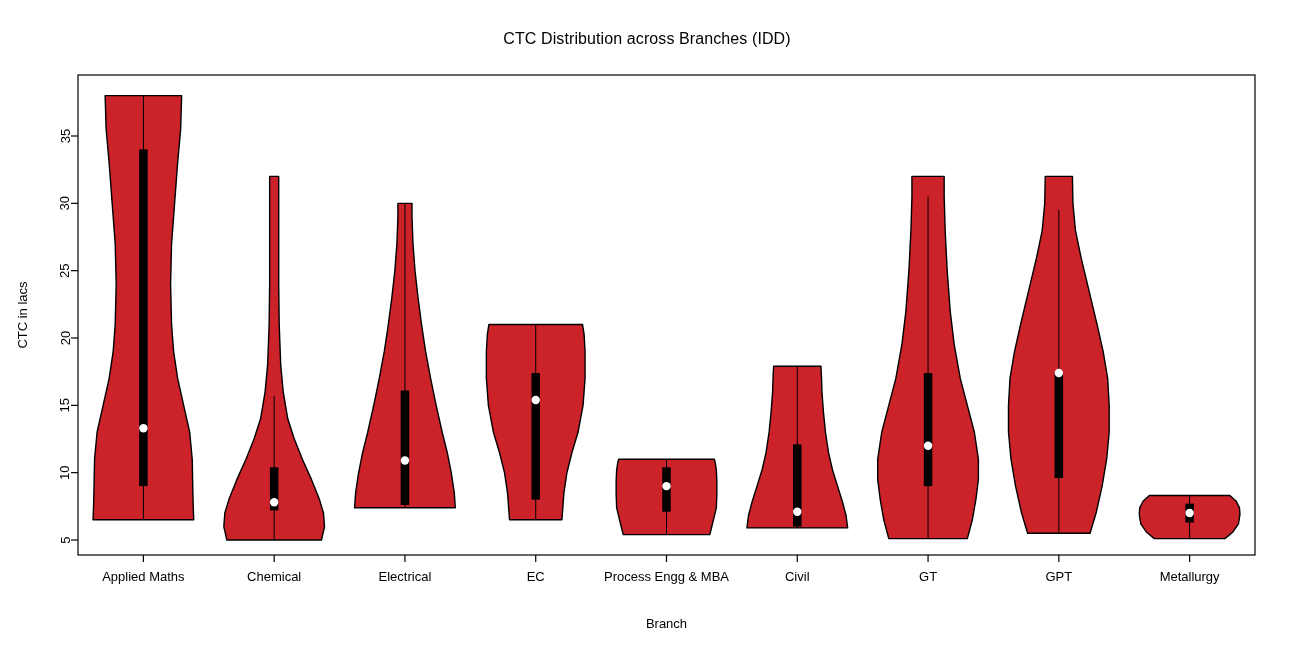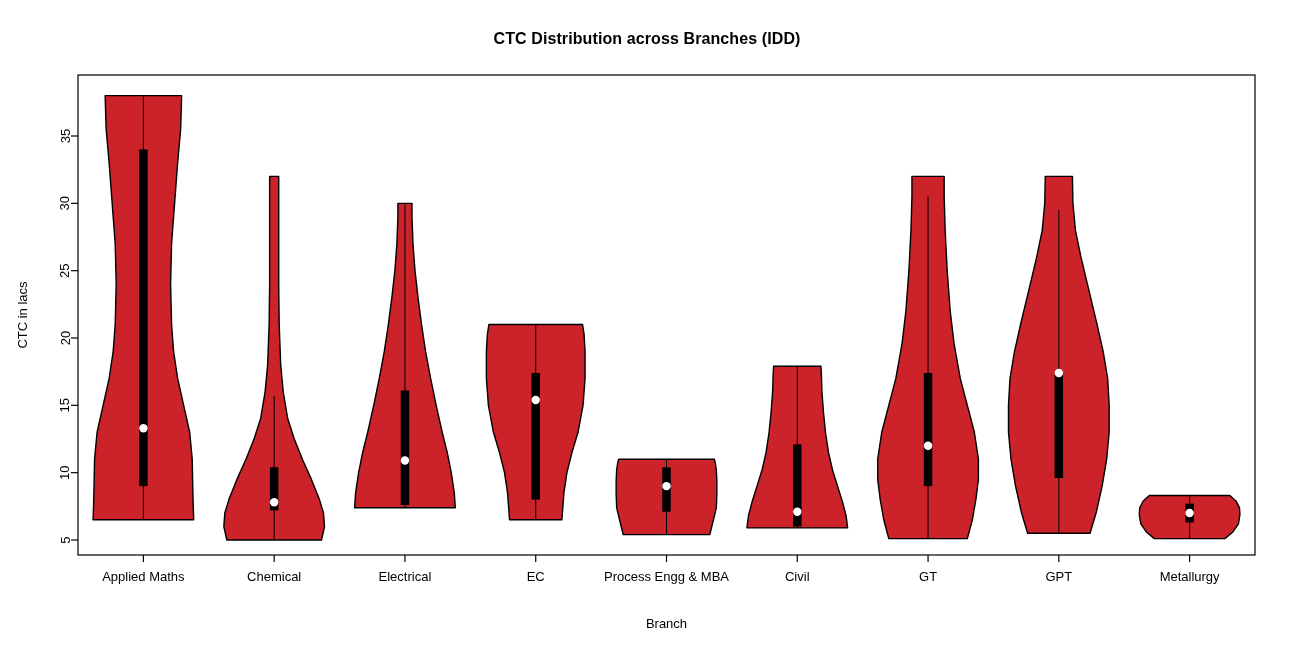--- a/index.html
+++ b/index.html
@@ -1,20 +1,20 @@
 <!DOCTYPE html>
 <html><head>
 <meta charset="utf-8">
 <style>
   html,body{margin:0;padding:0;background:#ffffff;}
   body{width:1294px;height:653px;position:relative;overflow:hidden;
        font-family:"Liberation Sans","DejaVu Sans",sans-serif;color:#000;}
   #chart-root{position:absolute;inset:0;}
   #plot-title{position:absolute;left:0;right:0;top:30px;text-align:center;
-              font-size:16px;font-weight:bold;letter-spacing:.1px;}
+              font-size:16px;font-weight:normal;letter-spacing:.1px;}
   #svg-canvas{position:absolute;left:0;top:0;}
   .tick-label-y{font-size:13px;}
   .tick-label-x{font-size:13px;}
   .axis-title{font-size:13px;}
 </style>
 </head>
 <body>
 
 <div id="chart-root">
   <div id="plot-title">CTC Distribution across Branches (IDD)</div>

